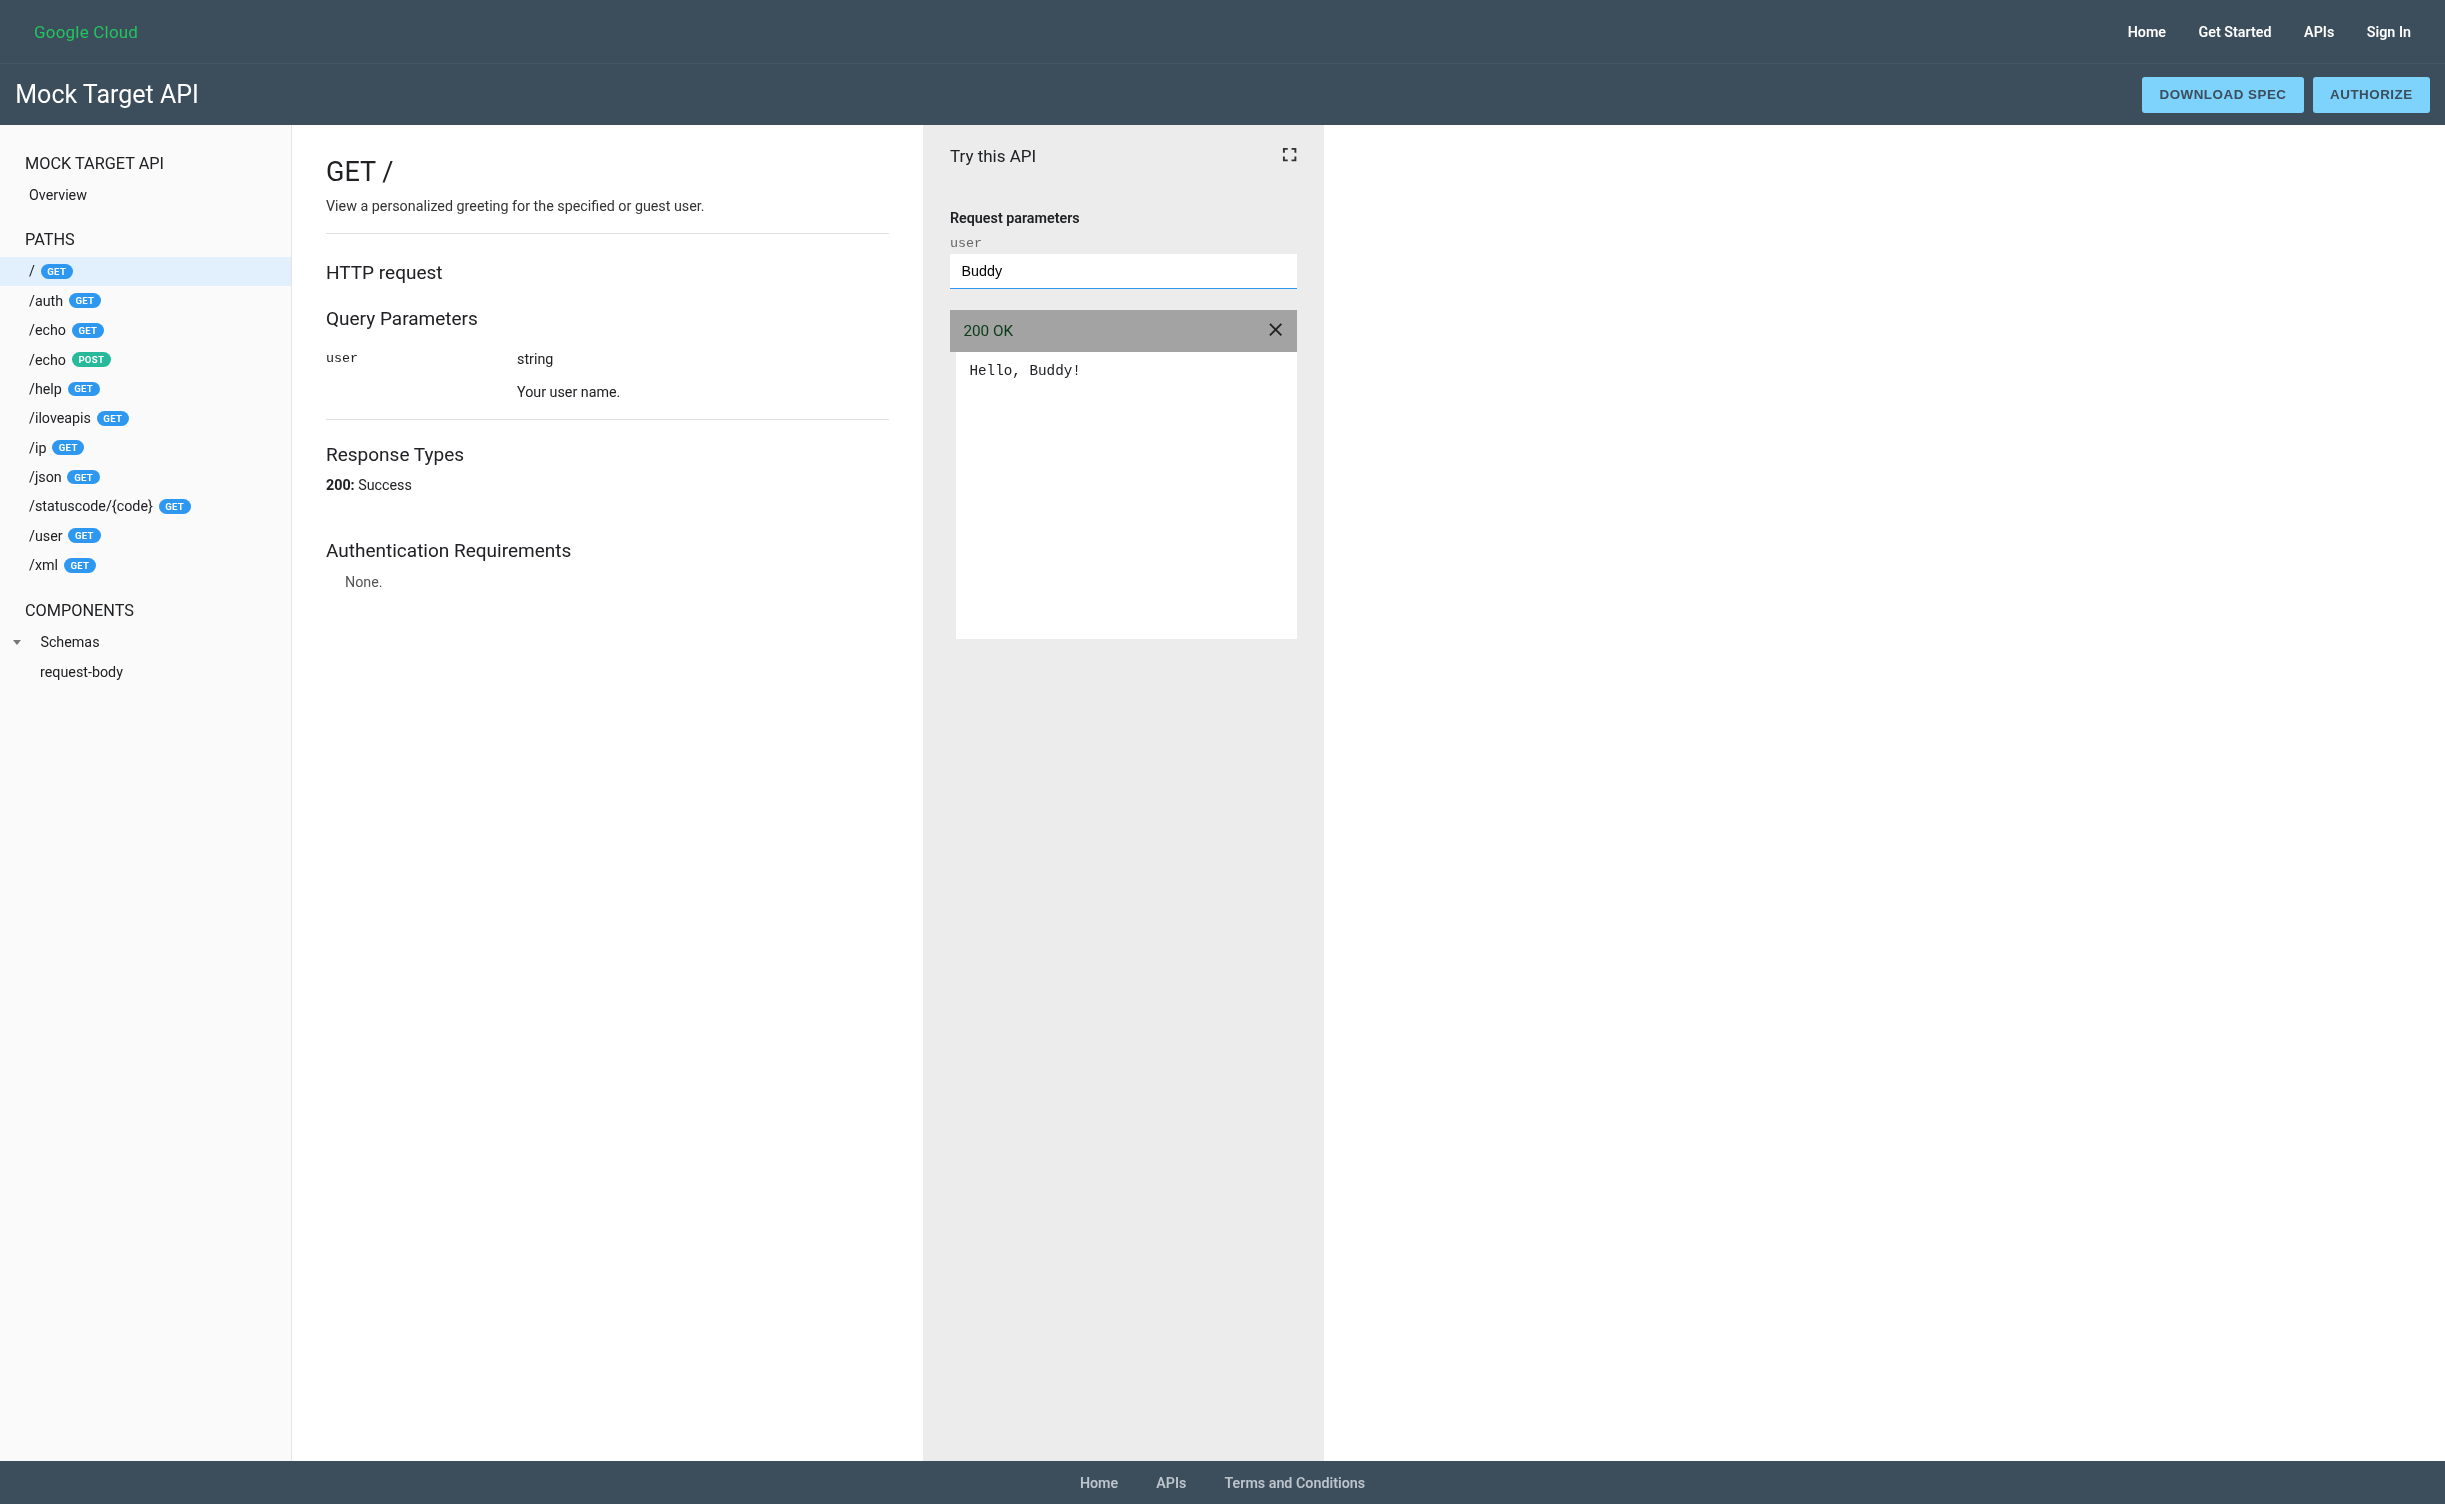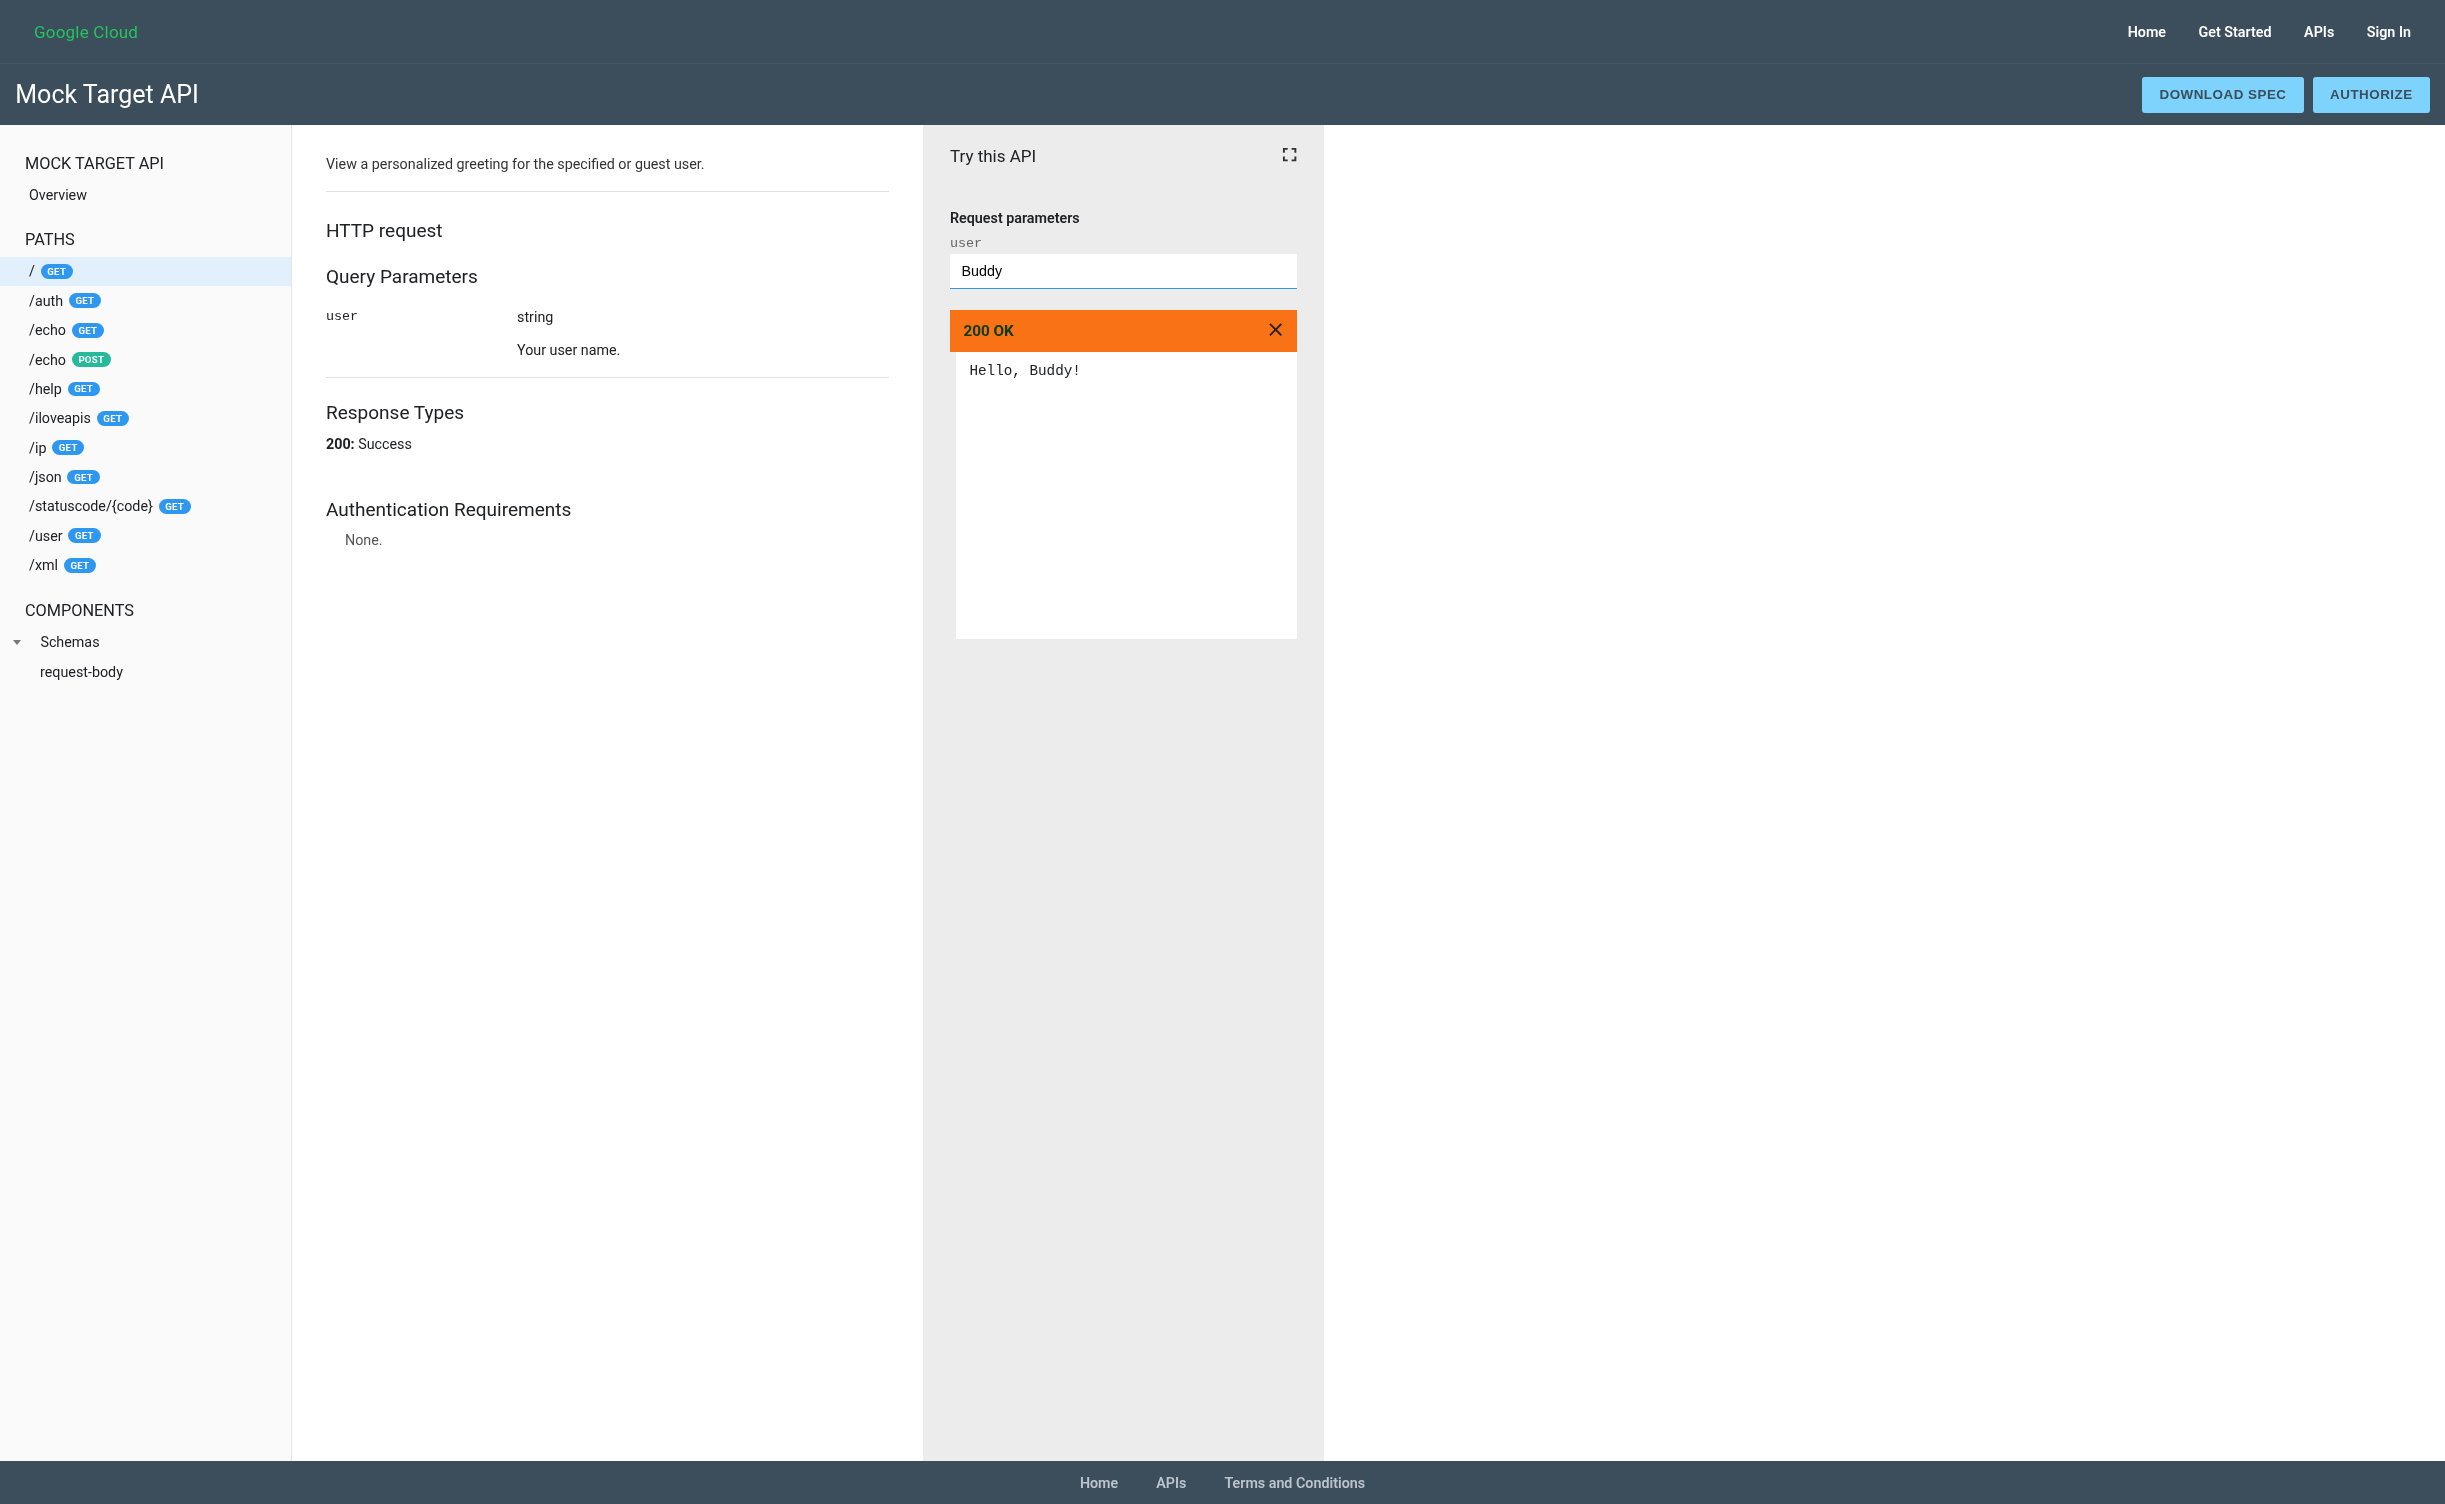--- a/index.html
+++ b/index.html
@@ -201,25 +201,25 @@
     border:none;
     padding:11.5px 21px;
     font-size:13.4px;
     font-weight:700;
     letter-spacing:0.5px;
     border-radius:2.9px;
     cursor:pointer;
   }
   .status-bar {
     margin-top:21px;
-    background:#f97316;
+    background:#a3a3a3;
     color:#0c3b17;
     padding:9.6px 13.4px;
     font-size:15.3px;
-    font-weight:700;
+    font-weight:400;
     display:flex;
     justify-content:space-between;
     align-items:center;
   }
   .close-icon { color:#222; cursor:pointer; font-size:19px; }
   .response-body {
     background:#fff;
     padding:11.5px 13.4px;
     font-family:"Courier New",monospace;
     font-size:14.3px;
@@ -323,20 +323,21 @@
     <div class="schema-row">
       <span class="chevron"></span>
       <span>Schemas</span>
     </div>
     <div class="sidebar-sub">
       <span>request-body</span>
     </div>
   </div>
 
   <div class="content">
+    <h1>GET /</h1>
     <div class="content-desc">View a personalized greeting for the specified or guest user.</div>
     <hr class="hr">
 
     <div class="section-h">HTTP request</div>
 
     <div class="section-h">Query Parameters</div>
     <div class="param-row">
       <div class="param-name">user</div>
       <div class="param-meta">
         <div class="param-type">string</div>

